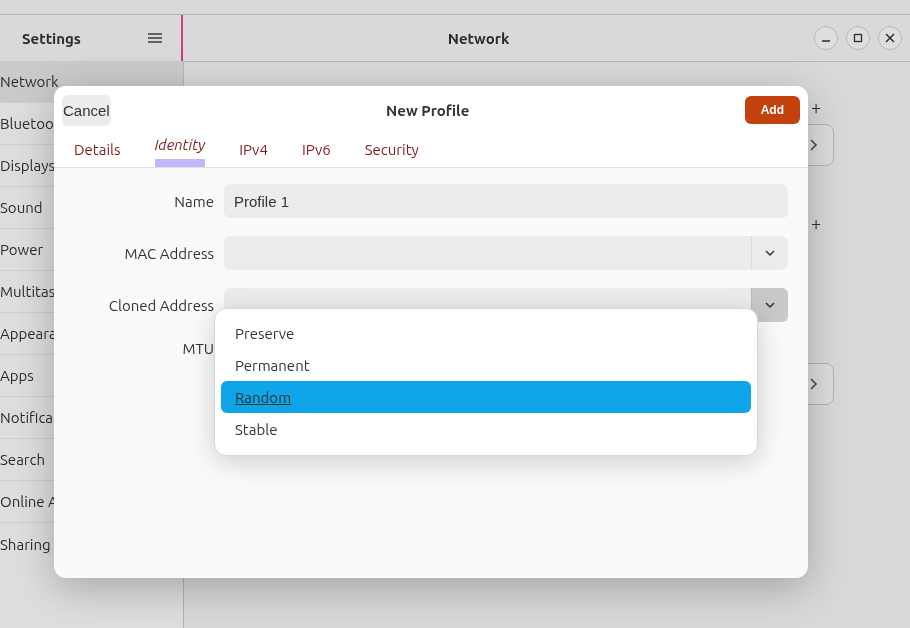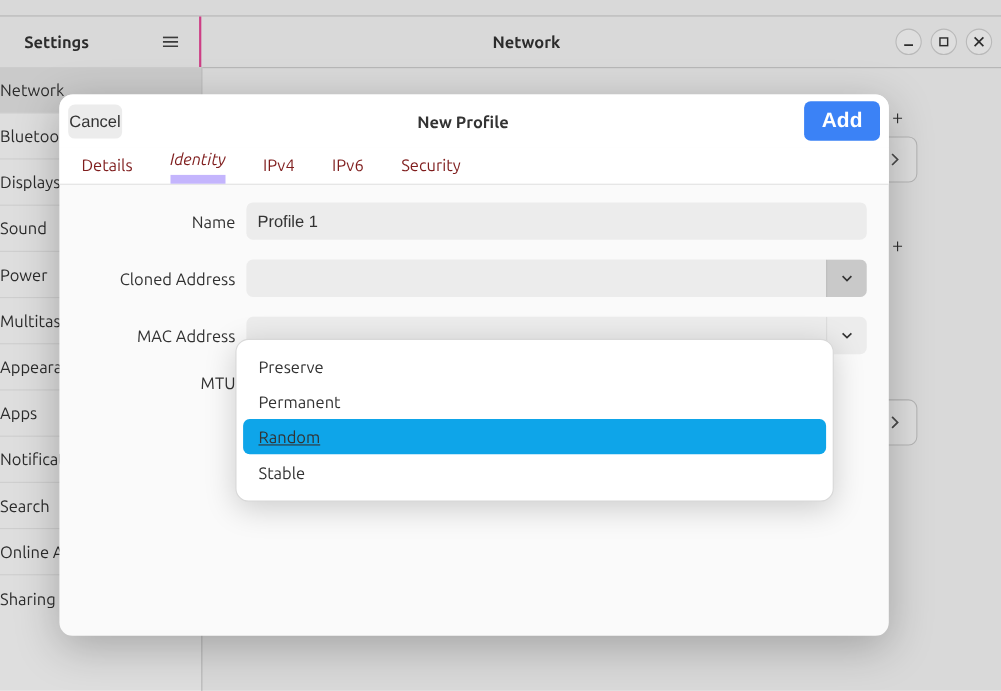--- a/index.html
+++ b/index.html
@@ -170,25 +170,25 @@
   .btn-cancel {
     background: #ececec;
     border: none;
     border-radius: 6px;
     padding: 7px 1px;
     font-size: 15px;
     color: #333;
     cursor: pointer;
   }
   .btn-suggested {
-    background: #3b82f6;
+    background: #c2410c;
     border: none;
     border-radius: 6px;
     padding: 7px 16px;
-    font-size: 19px;
+    font-size: 12px;
     font-weight: 700;
     color: #fff;
     cursor: pointer;
   }
   .dlg-tabs {
     display: flex;
     gap: 34px;
     padding: 0 20px;
     height: 33px;
     align-items: flex-end;
@@ -400,48 +400,48 @@
 
   <div class="dlg-body">
     <div class="form-row">
       <label>Name</label>
       <div class="field">
         <input class="entry" value="Profile 1" style="">
       </div>
     </div>
 
     <div class="form-row">
+      <label>MAC Address</label>
+      <div class="field">
+        <div class="combo">
+          <span class="combo-text"></span>
+          <span class="combo-arrow">
+            <svg width="12" height="8" viewBox="0 0 12 8">
+                <path d="M2 2l4 4 4-4" fill="none" stroke="#333" stroke-width="1.5"></path>
+              </svg>
+          </span>
+        </div>
+      </div>
+    </div>
+
+    <div class="form-row">
       <label>Cloned Address</label>
       <div class="field">
         <div class="combo open">
           <span class="combo-text"></span>
           <span class="combo-arrow">
             <svg width="12" height="8" viewBox="0 0 12 8">
                 <path d="M2 2l4 4 4-4" fill="none" stroke="#333" stroke-width="1.5"></path>
               </svg>
           </span>
         </div>
       </div>
     </div>
 
     <div class="form-row">
-      <label>MAC Address</label>
-      <div class="field">
-        <div class="combo">
-          <span class="combo-text"></span>
-          <span class="combo-arrow">
-            <svg width="12" height="8" viewBox="0 0 12 8">
-                <path d="M2 2l4 4 4-4" fill="none" stroke="#333" stroke-width="1.5"></path>
-              </svg>
-          </span>
-        </div>
-      </div>
-    </div>
-
-    <div class="form-row">
       <label>MTU</label>
       <div class="field"></div>
     </div>
   </div>
 
   <div class="popover">
     <div class="pop-item">Preserve</div>
     <div class="pop-item">Permanent</div>
     <div class="pop-item hover">Random</div>
     <div class="pop-item">Stable</div>

